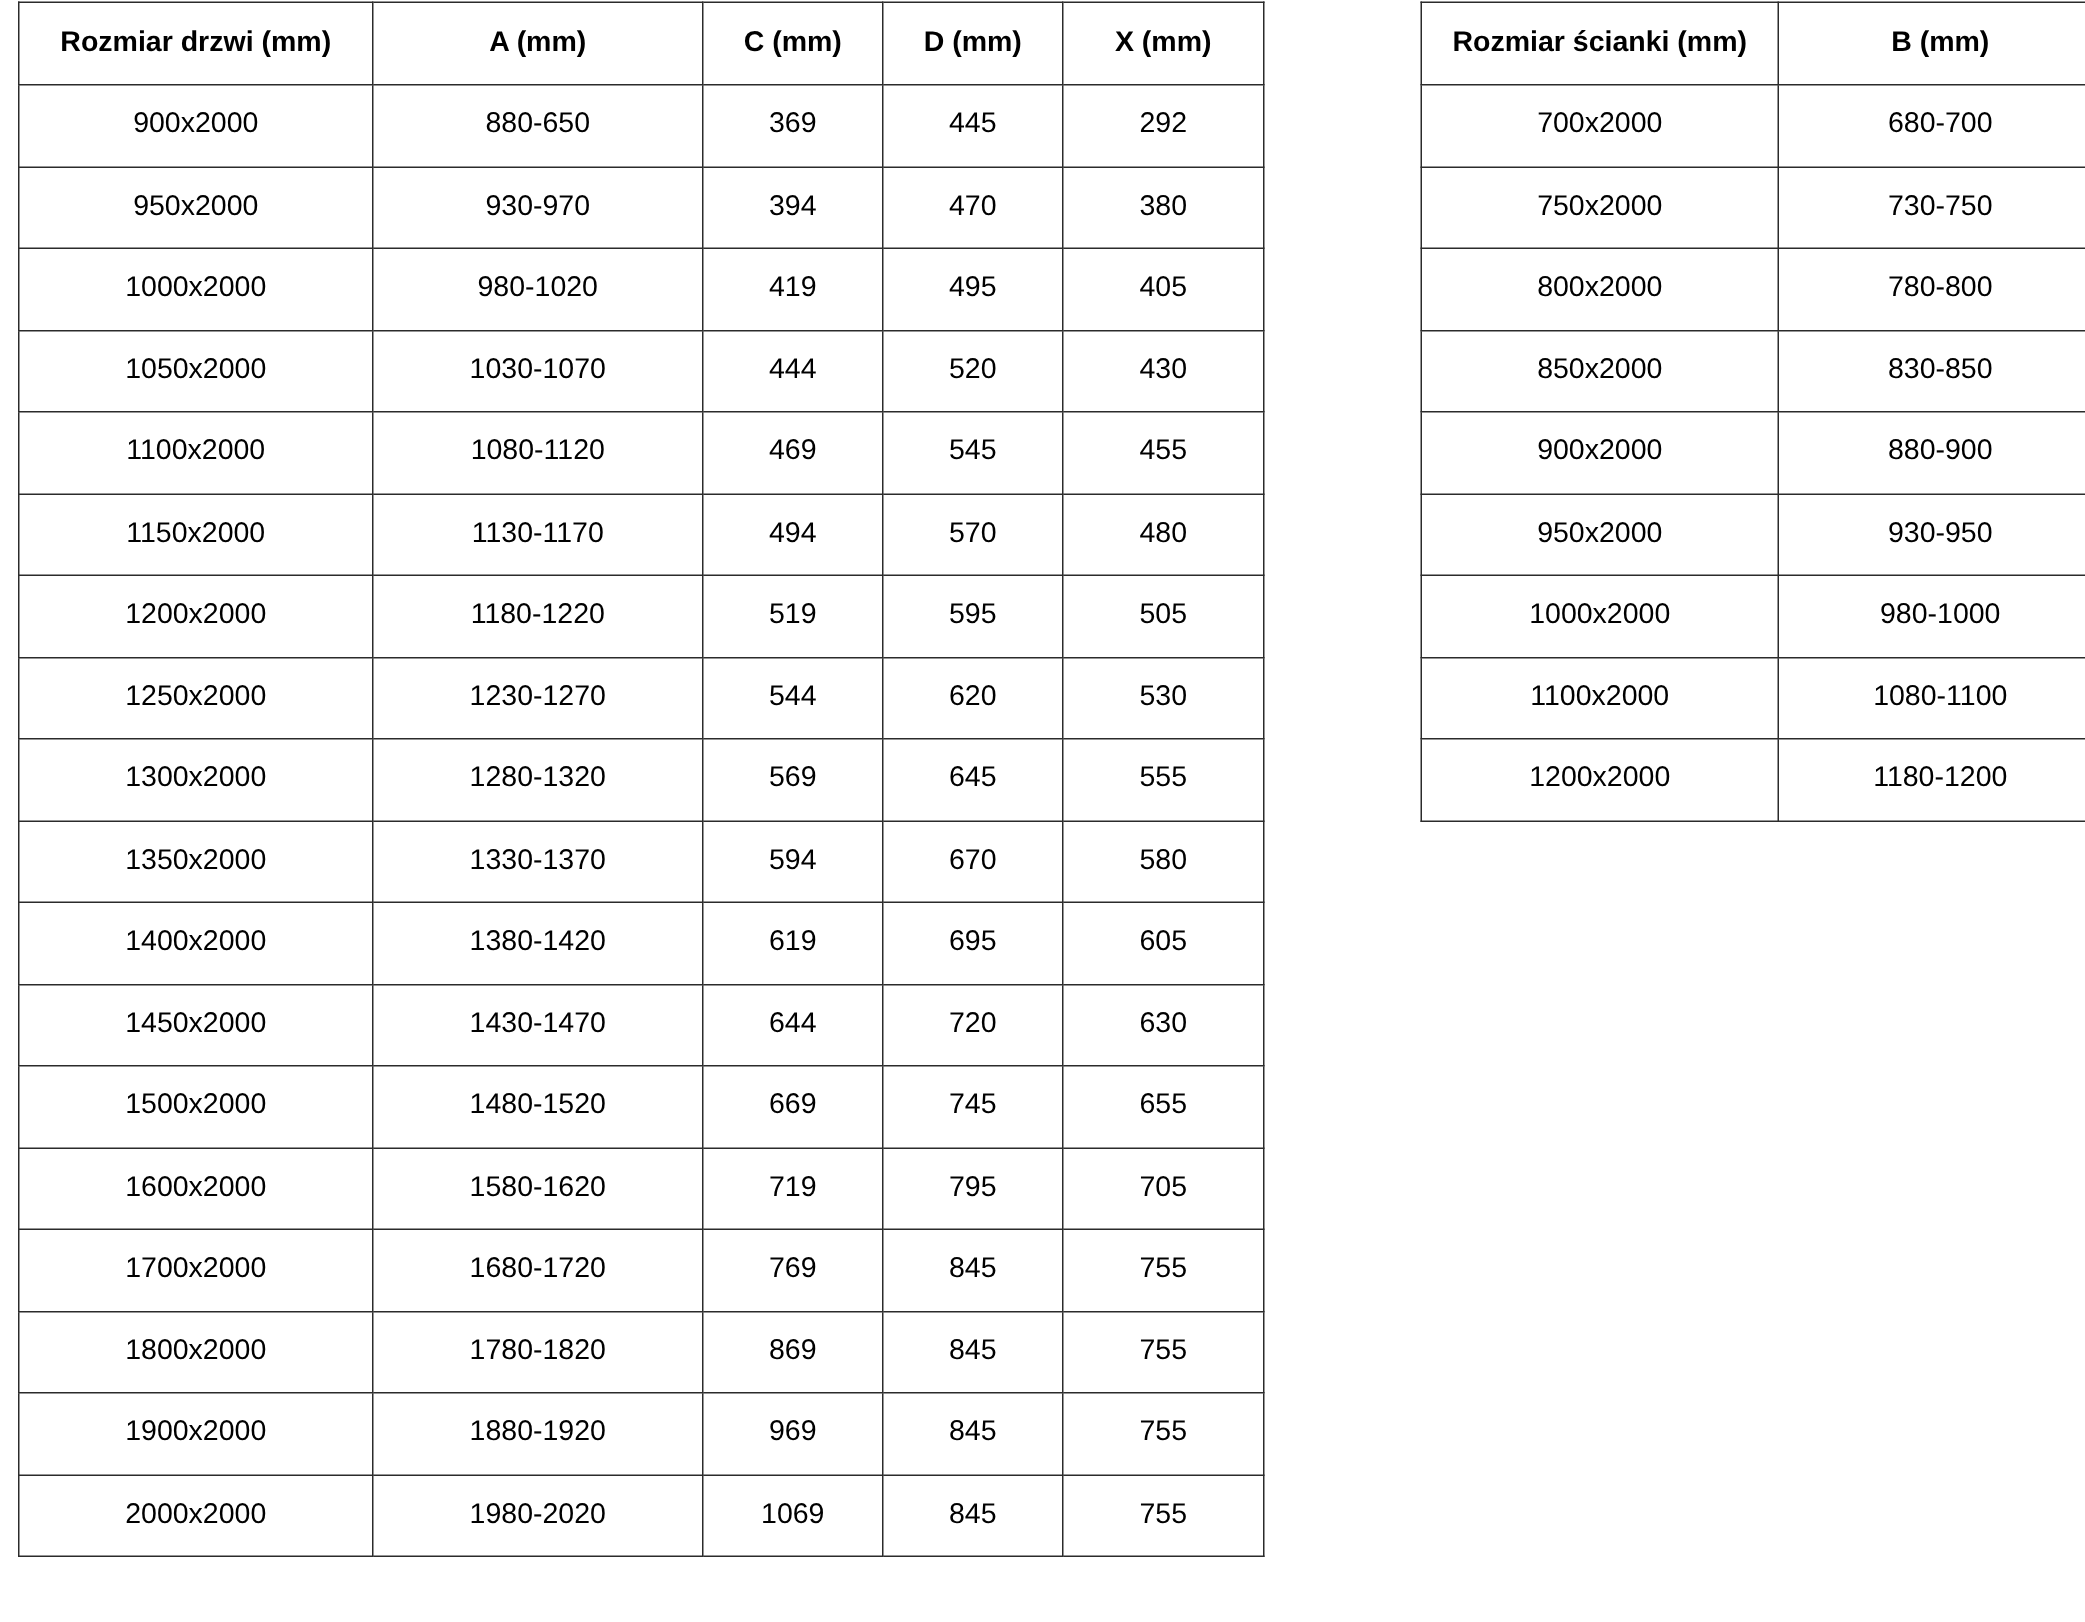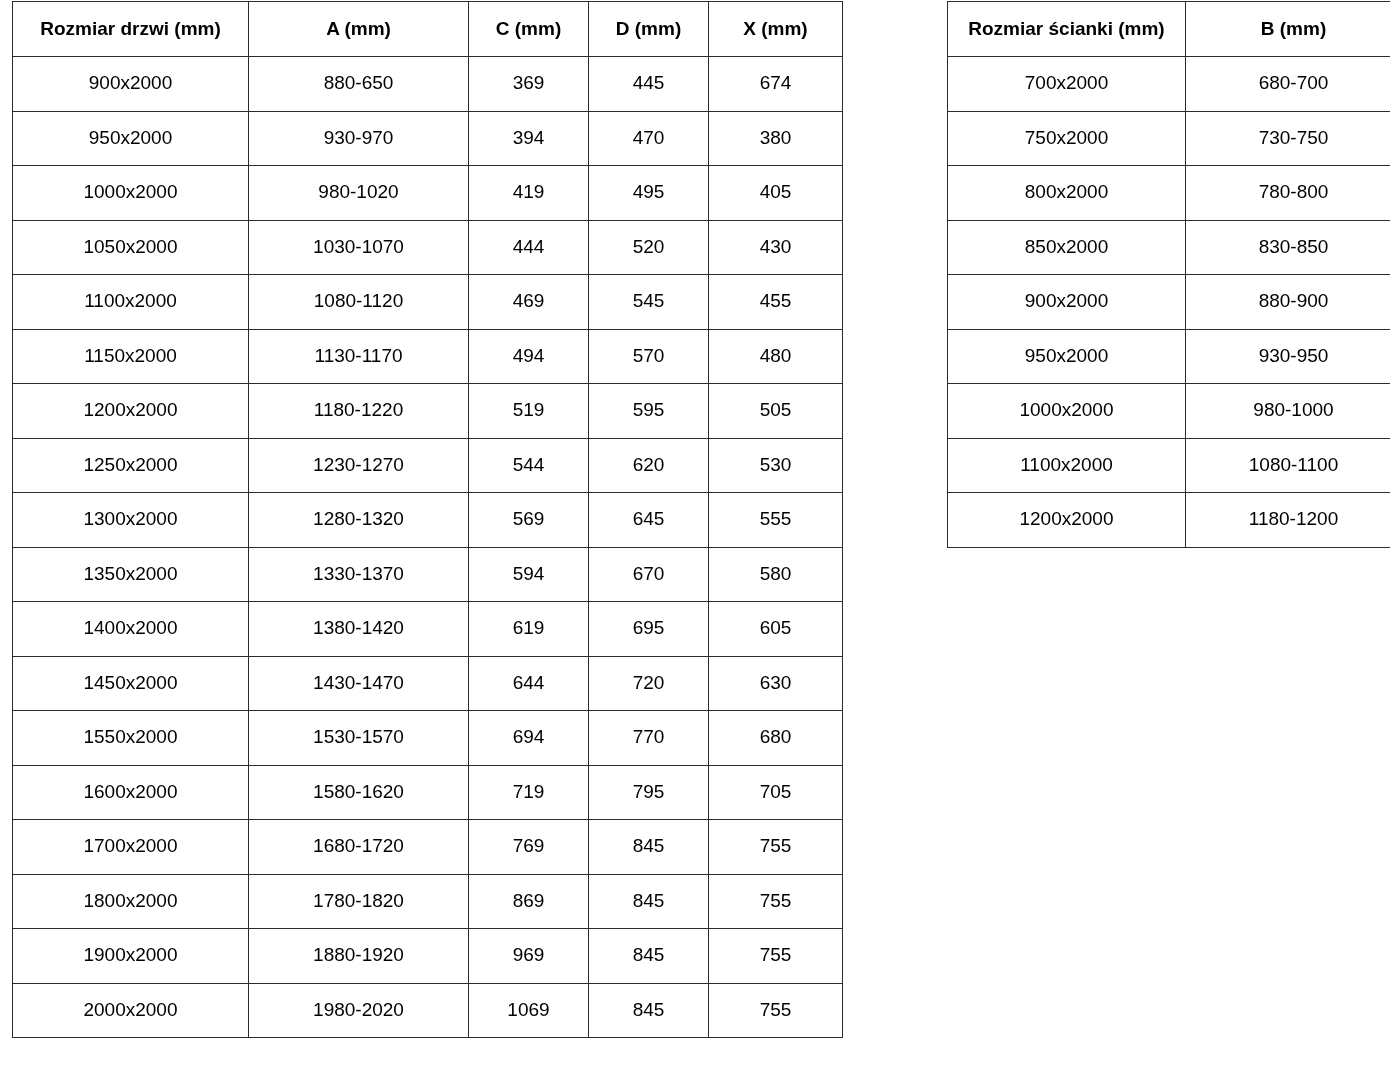--- a/index.html
+++ b/index.html
@@ -90,21 +90,21 @@
         <th>D (mm)</th>
         <th>X (mm)</th>
       </tr>
     </thead>
     <tbody id="doors-body">
         <tr>
           <td>900x2000</td>
           <td>880-650</td>
           <td>369</td>
           <td>445</td>
-          <td>674</td>
+          <td>292</td>
         </tr>
         <tr>
           <td>950x2000</td>
           <td>930-970</td>
           <td>394</td>
           <td>470</td>
           <td>380</td>
         </tr>
         <tr>
           <td>1000x2000</td>
@@ -170,25 +170,25 @@
           <td>605</td>
         </tr>
         <tr>
           <td>1450x2000</td>
           <td>1430-1470</td>
           <td>644</td>
           <td>720</td>
           <td>630</td>
         </tr>
         <tr>
-          <td>1550x2000</td>
-          <td>1530-1570</td>
-          <td>694</td>
-          <td>770</td>
-          <td>680</td>
+          <td>1500x2000</td>
+          <td>1480-1520</td>
+          <td>669</td>
+          <td>745</td>
+          <td>655</td>
         </tr>
         <tr>
           <td>1600x2000</td>
           <td>1580-1620</td>
           <td>719</td>
           <td>795</td>
           <td>705</td>
         </tr>
         <tr>
           <td>1700x2000</td>

